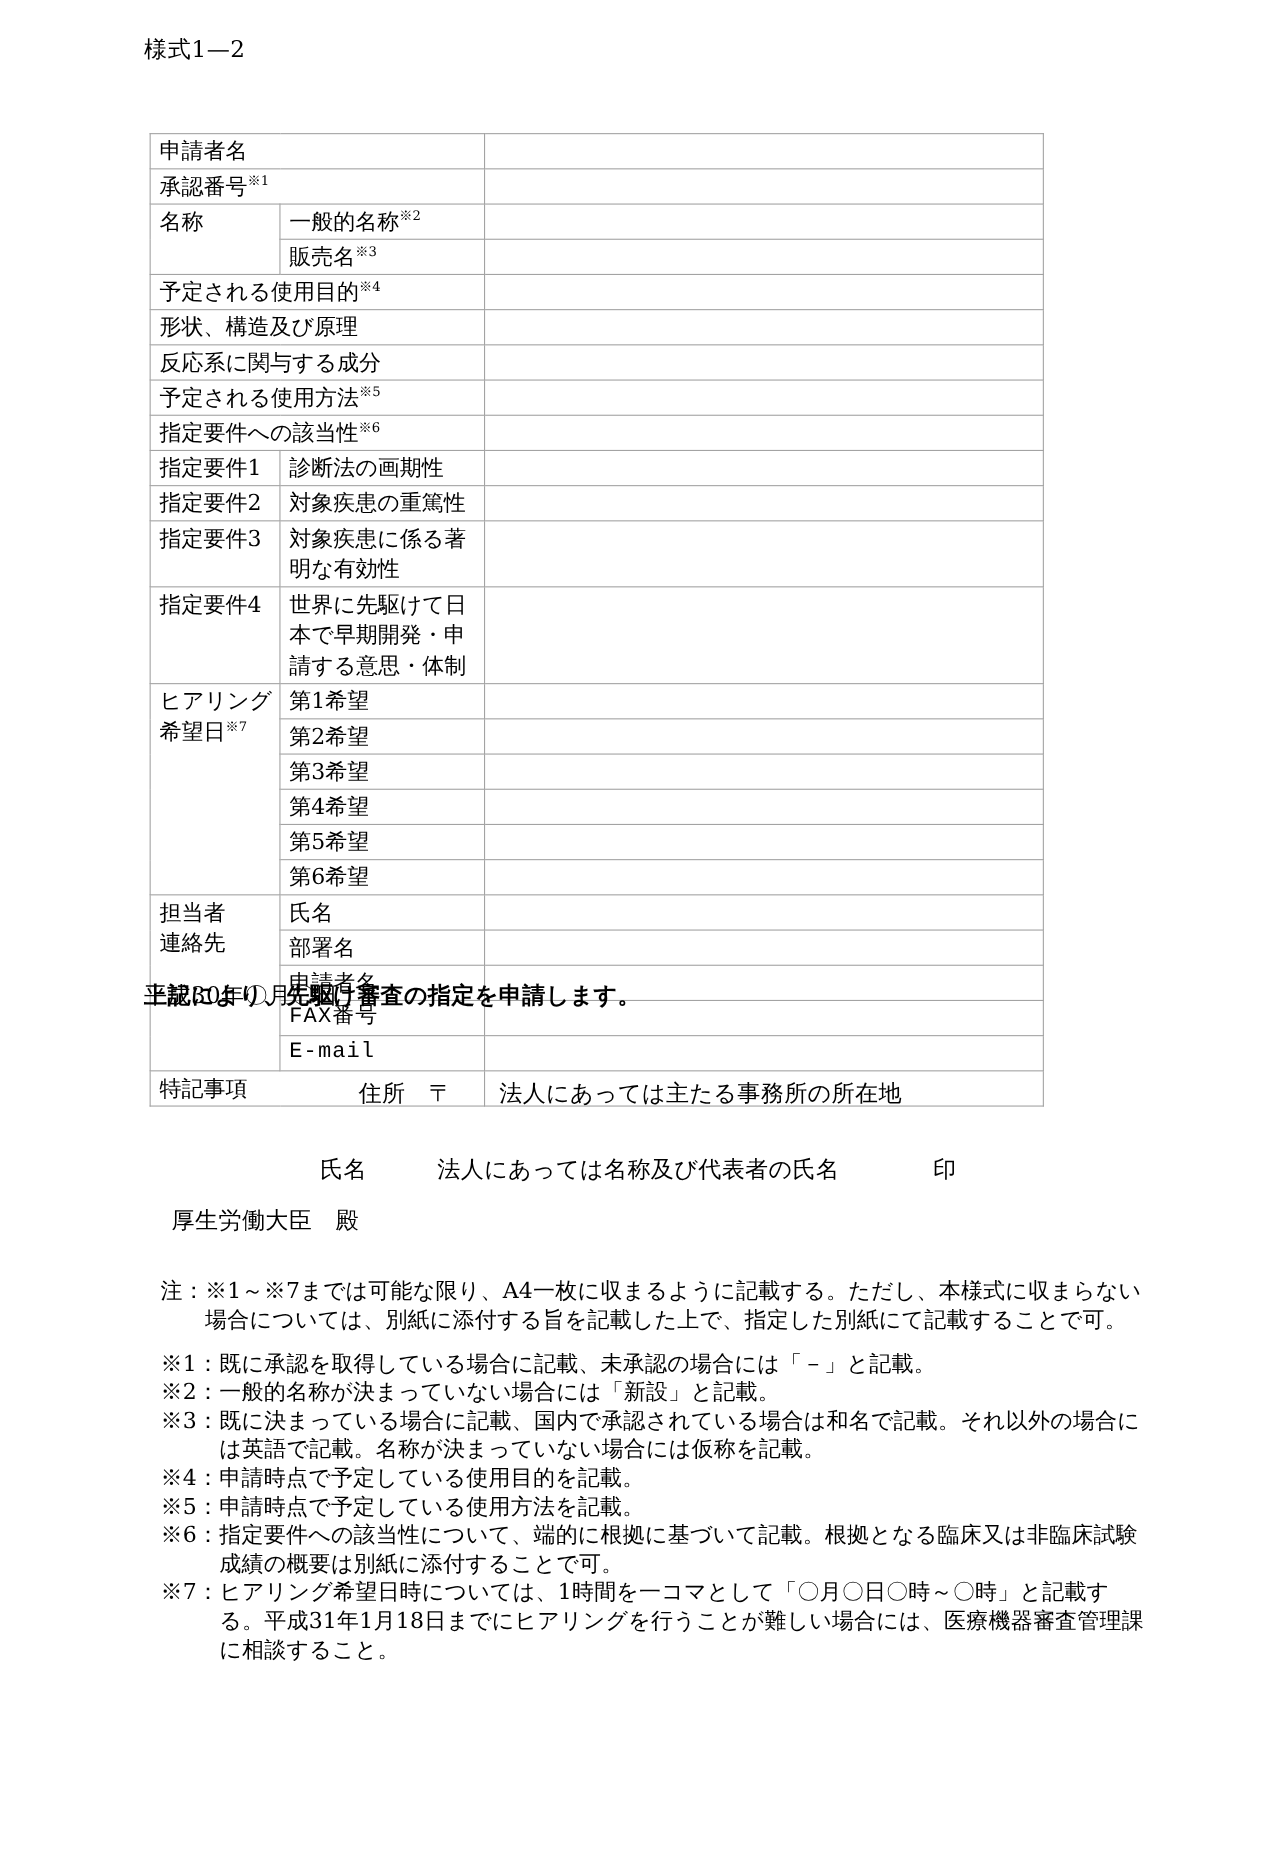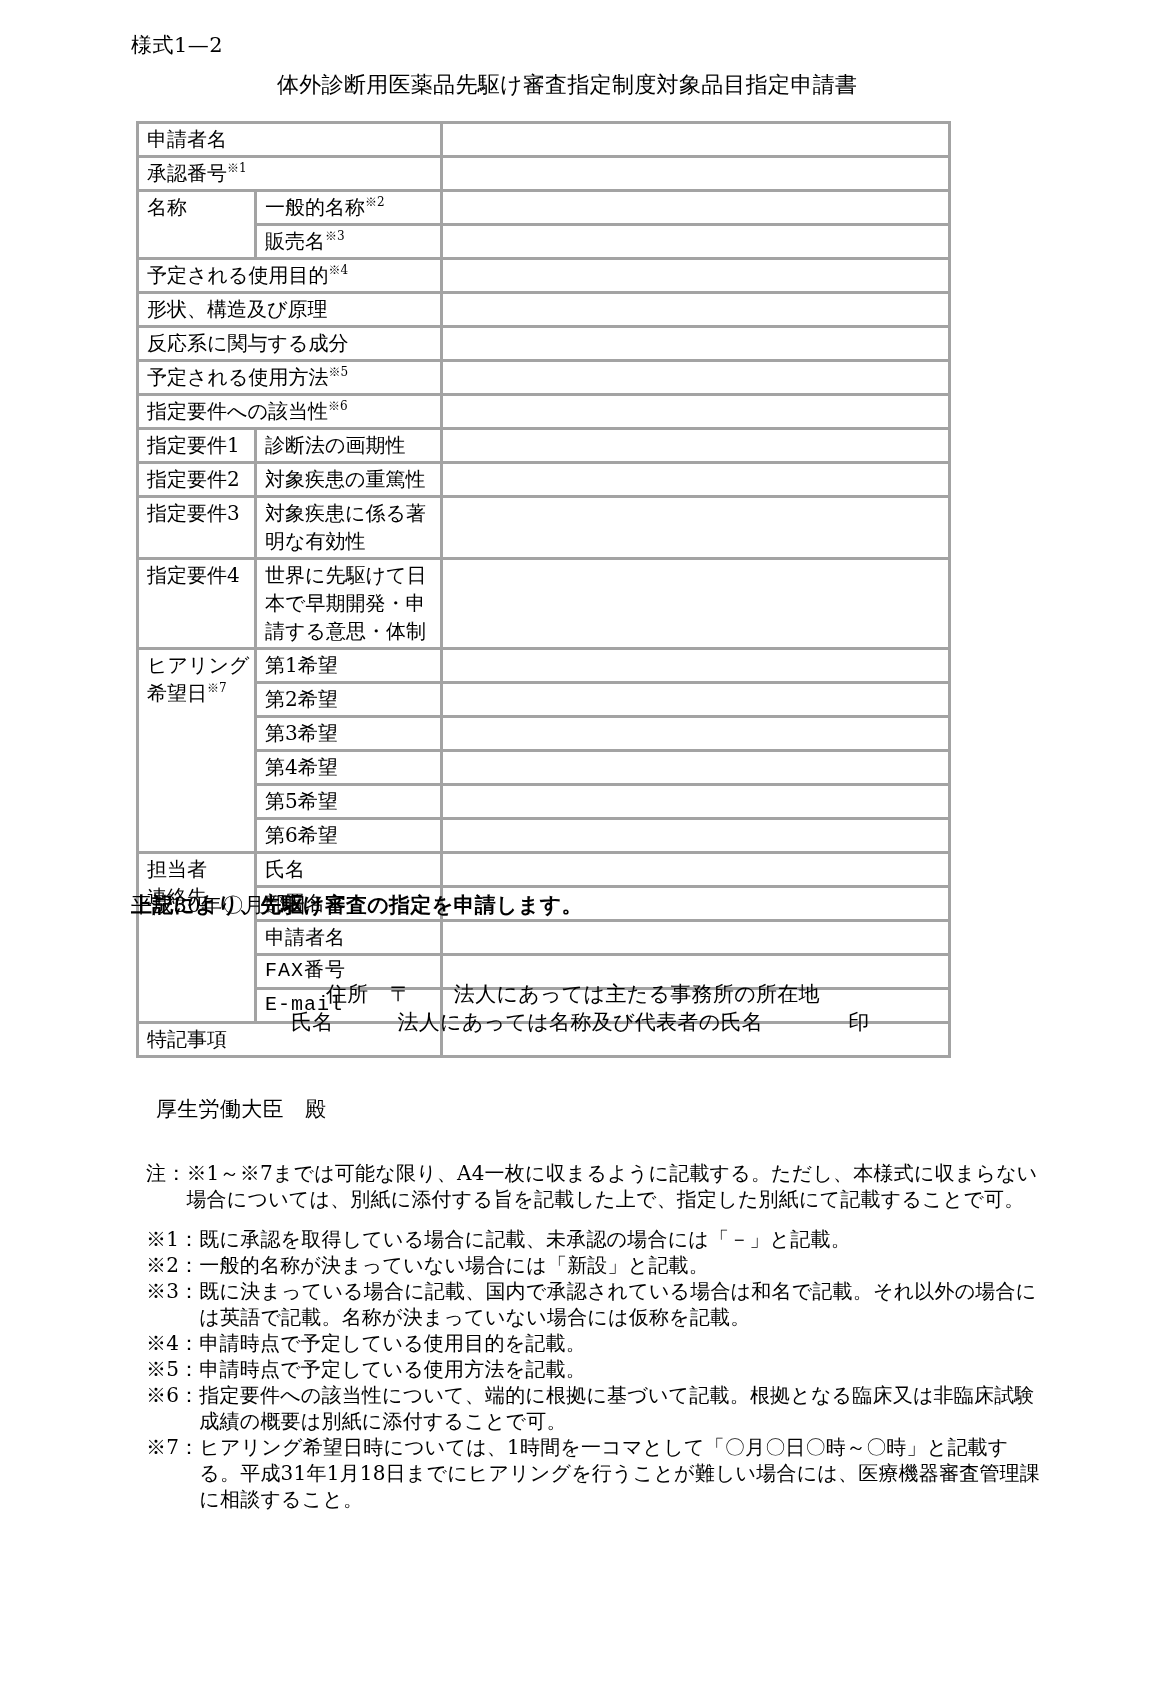--- a/index.html
+++ b/index.html
@@ -46,21 +46,21 @@
   
   .form-table {
     position: absolute;
     left: 136px;
     top: 121px;
     width: 812px;
     border-collapse: collapse;
     table-layout: fixed;
   }
   .form-table td {
-    border: 3px solid #a3a3a3;
+    border: 1px solid #a3a3a3;
     font-size: 20px;
     line-height: 28px;
     padding: 1px 0 2px 8px;
     vertical-align: top;
     height: 27px;
     box-sizing: border-box;
   }
   .form-table td.value-cell {
     padding: 0;
   }
@@ -88,21 +88,21 @@
   .stmt {
     position: absolute;
     font-size: 21px;
     line-height: 1.25;
     letter-spacing: 0.3px;
     white-space: pre;
   }
   .stmt-apply   { left: 131px; top: 892px; font-weight: bold; }
   .stmt-date    { left: 131px; top: 892px; }
   .stmt-address { left: 291px; top: 981px; margin-left: 35px; }
-  .stmt-name    { left: 291px; top: 1009px; }
+  .stmt-name    { left: 291px; top: 1050px; }
   .stmt-addressee { left: 128px; top: 1096px; margin-left: 28px; }
 
   
   .notes {
     position: absolute;
     left: 146px;
     top: 1160px;
     width: 900px;
     font-size: 20px;
     line-height: 26px;
@@ -123,21 +123,20 @@
     flex: 1 1 auto;
     text-indent: 0;
   }
 </style>
 </head>
 <body>
 
 <div class="page">
 
   <div class="form-no">様式1—2</div>
-  <div class="doc-title">体外診断用医薬品先駆け審査指定制度対象品目指定申請書</div>
 
   <table class="form-table">
     <colgroup>
       <col class="col-label">
         <col class="col-sublbl">
         <col class="col-value">
     </colgroup>
     <tbody>
 
       <tr>

